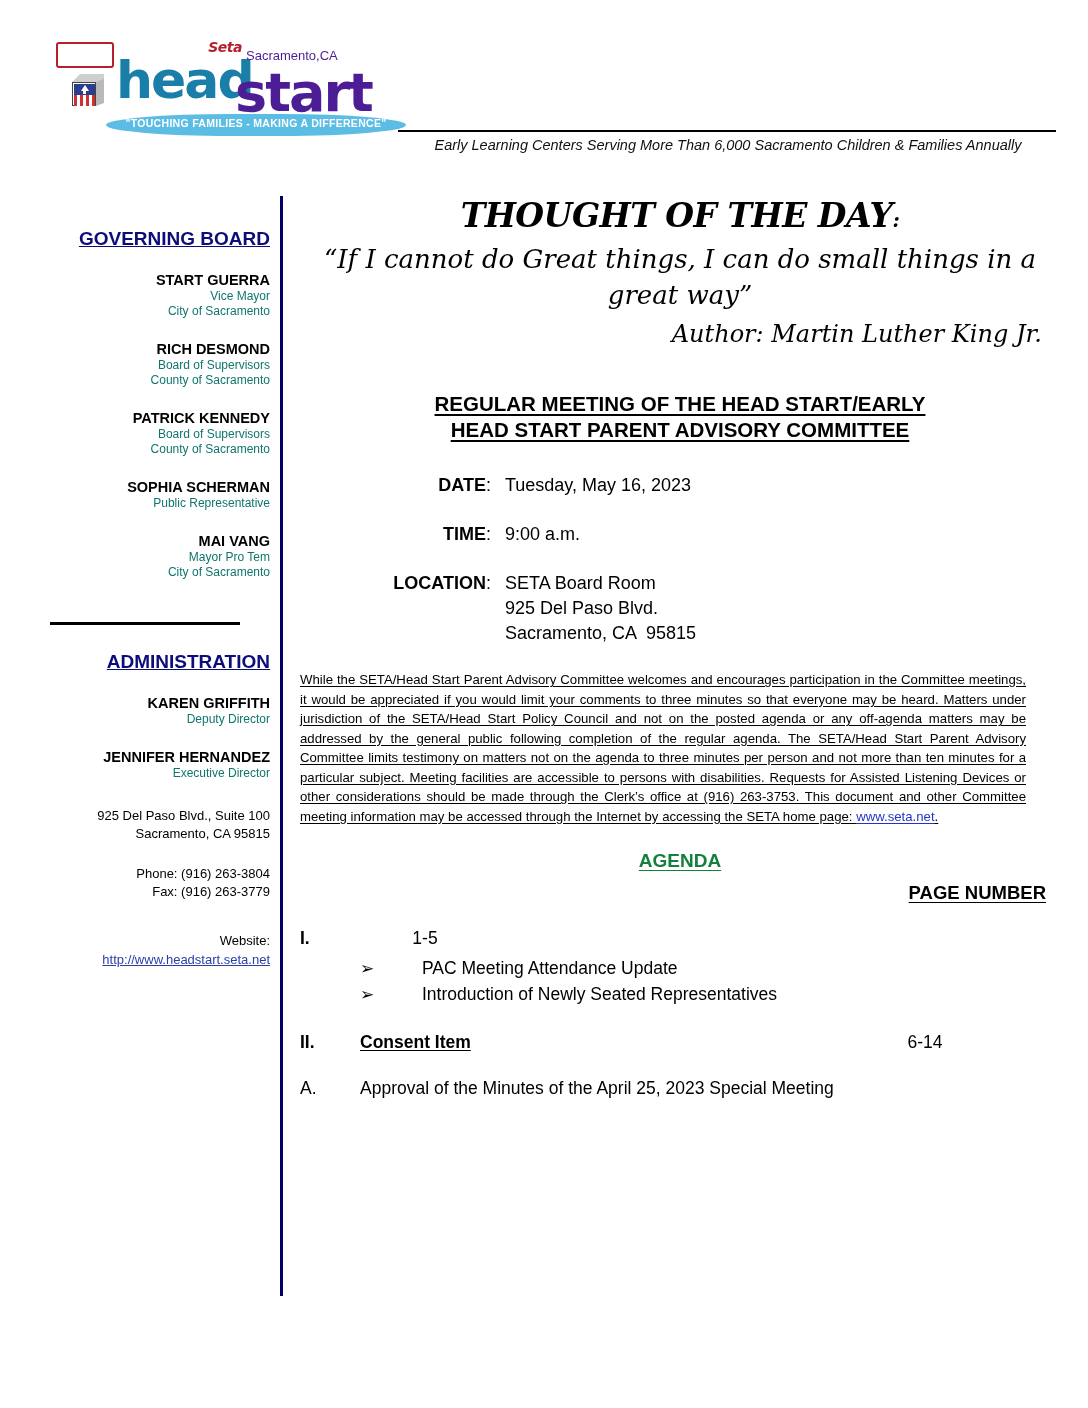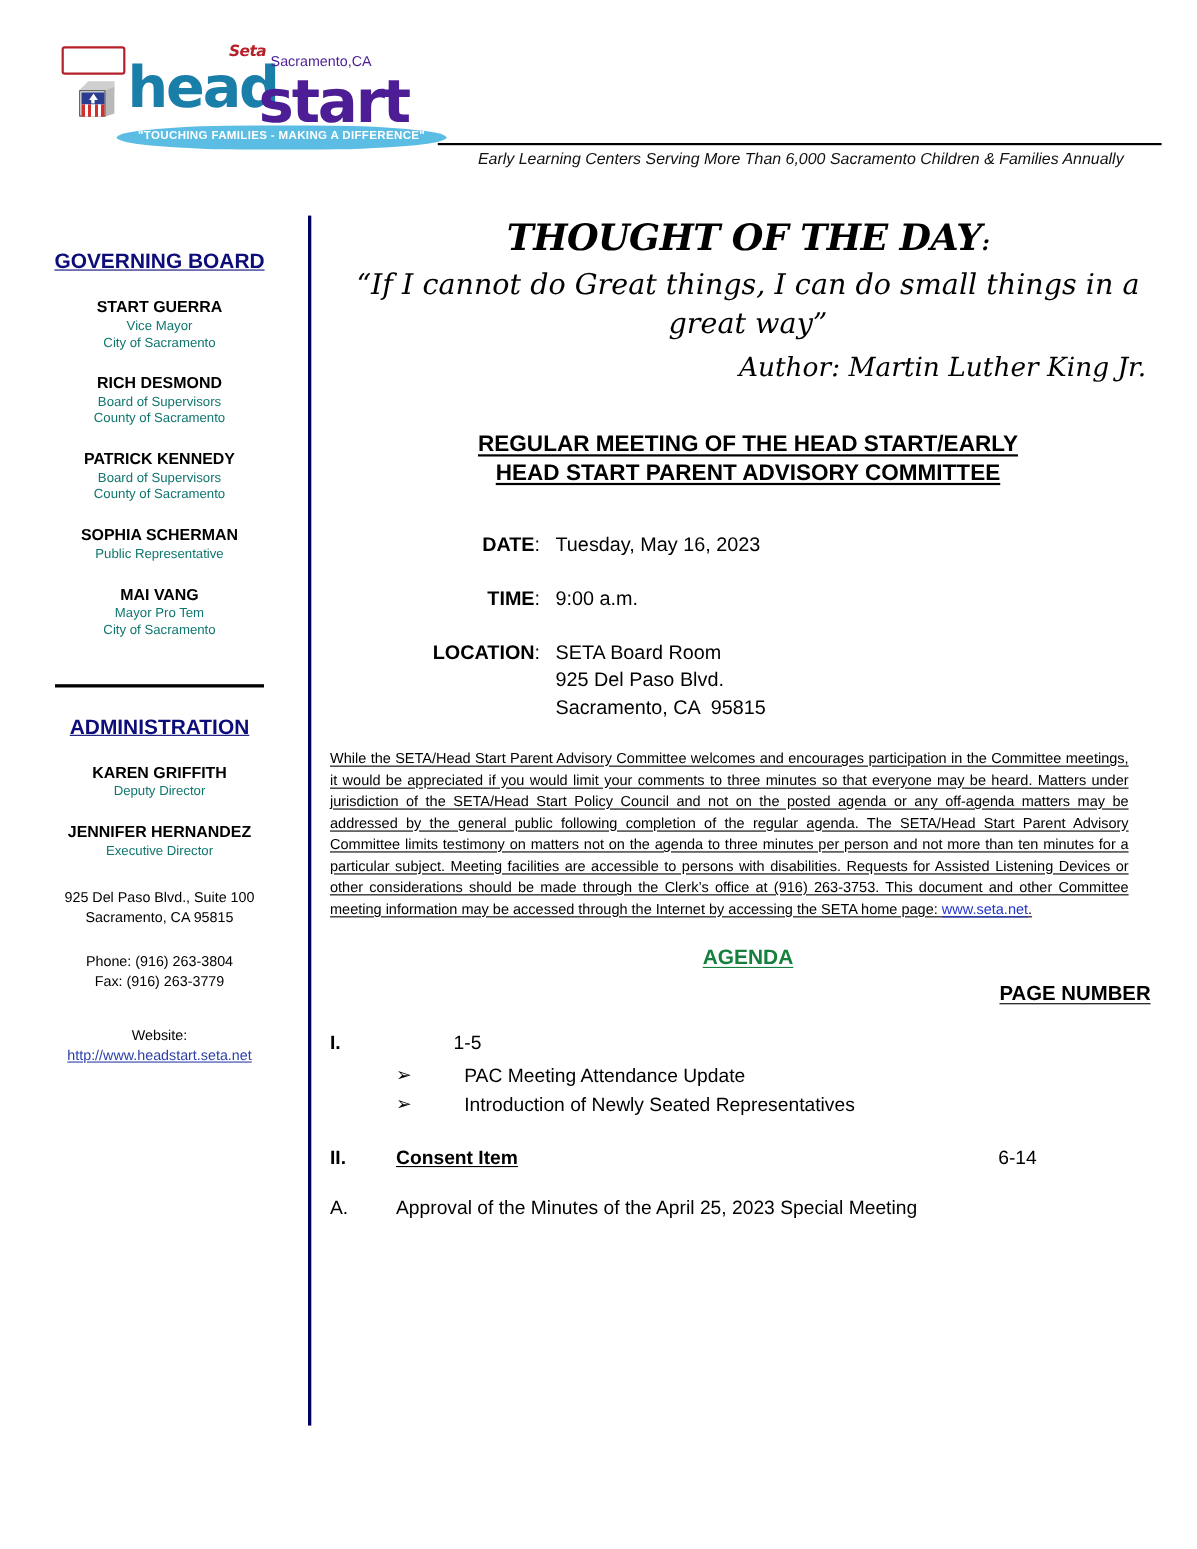--- a/index.html
+++ b/index.html
@@ -198,21 +198,21 @@
     height: 1100px;
     background: #000066;
   }
 
   
   .sidebar {
     position: absolute;
     left: 20px;
     top: 228px;
     width: 250px;
-    text-align: center;
+    text-align: right;
   }
   .side-heading {
     font-family: "Liberation Sans", sans-serif;
     font-size: 19px;
     font-weight: bold;
     color: #0d0d7a;
     text-decoration: underline;
     letter-spacing: 0px;
     margin-bottom: 4px;
   }
@@ -316,21 +316,21 @@
     font-size: 20.5px;
     line-height: 26px;
     color: #000000;
   }
   .meeting-title span {
     text-decoration: underline;
     text-underline-offset: 3px;
   }
 
   .details {
-    margin-top: 40px;
+    margin-top: 30px;
   }
   .detail-row {
     display: flex;
     align-items: flex-start;
     margin-bottom: 24px;
   }
   .detail-label {
     width: 205px;
     text-align: right;
     padding-right: 14px;

